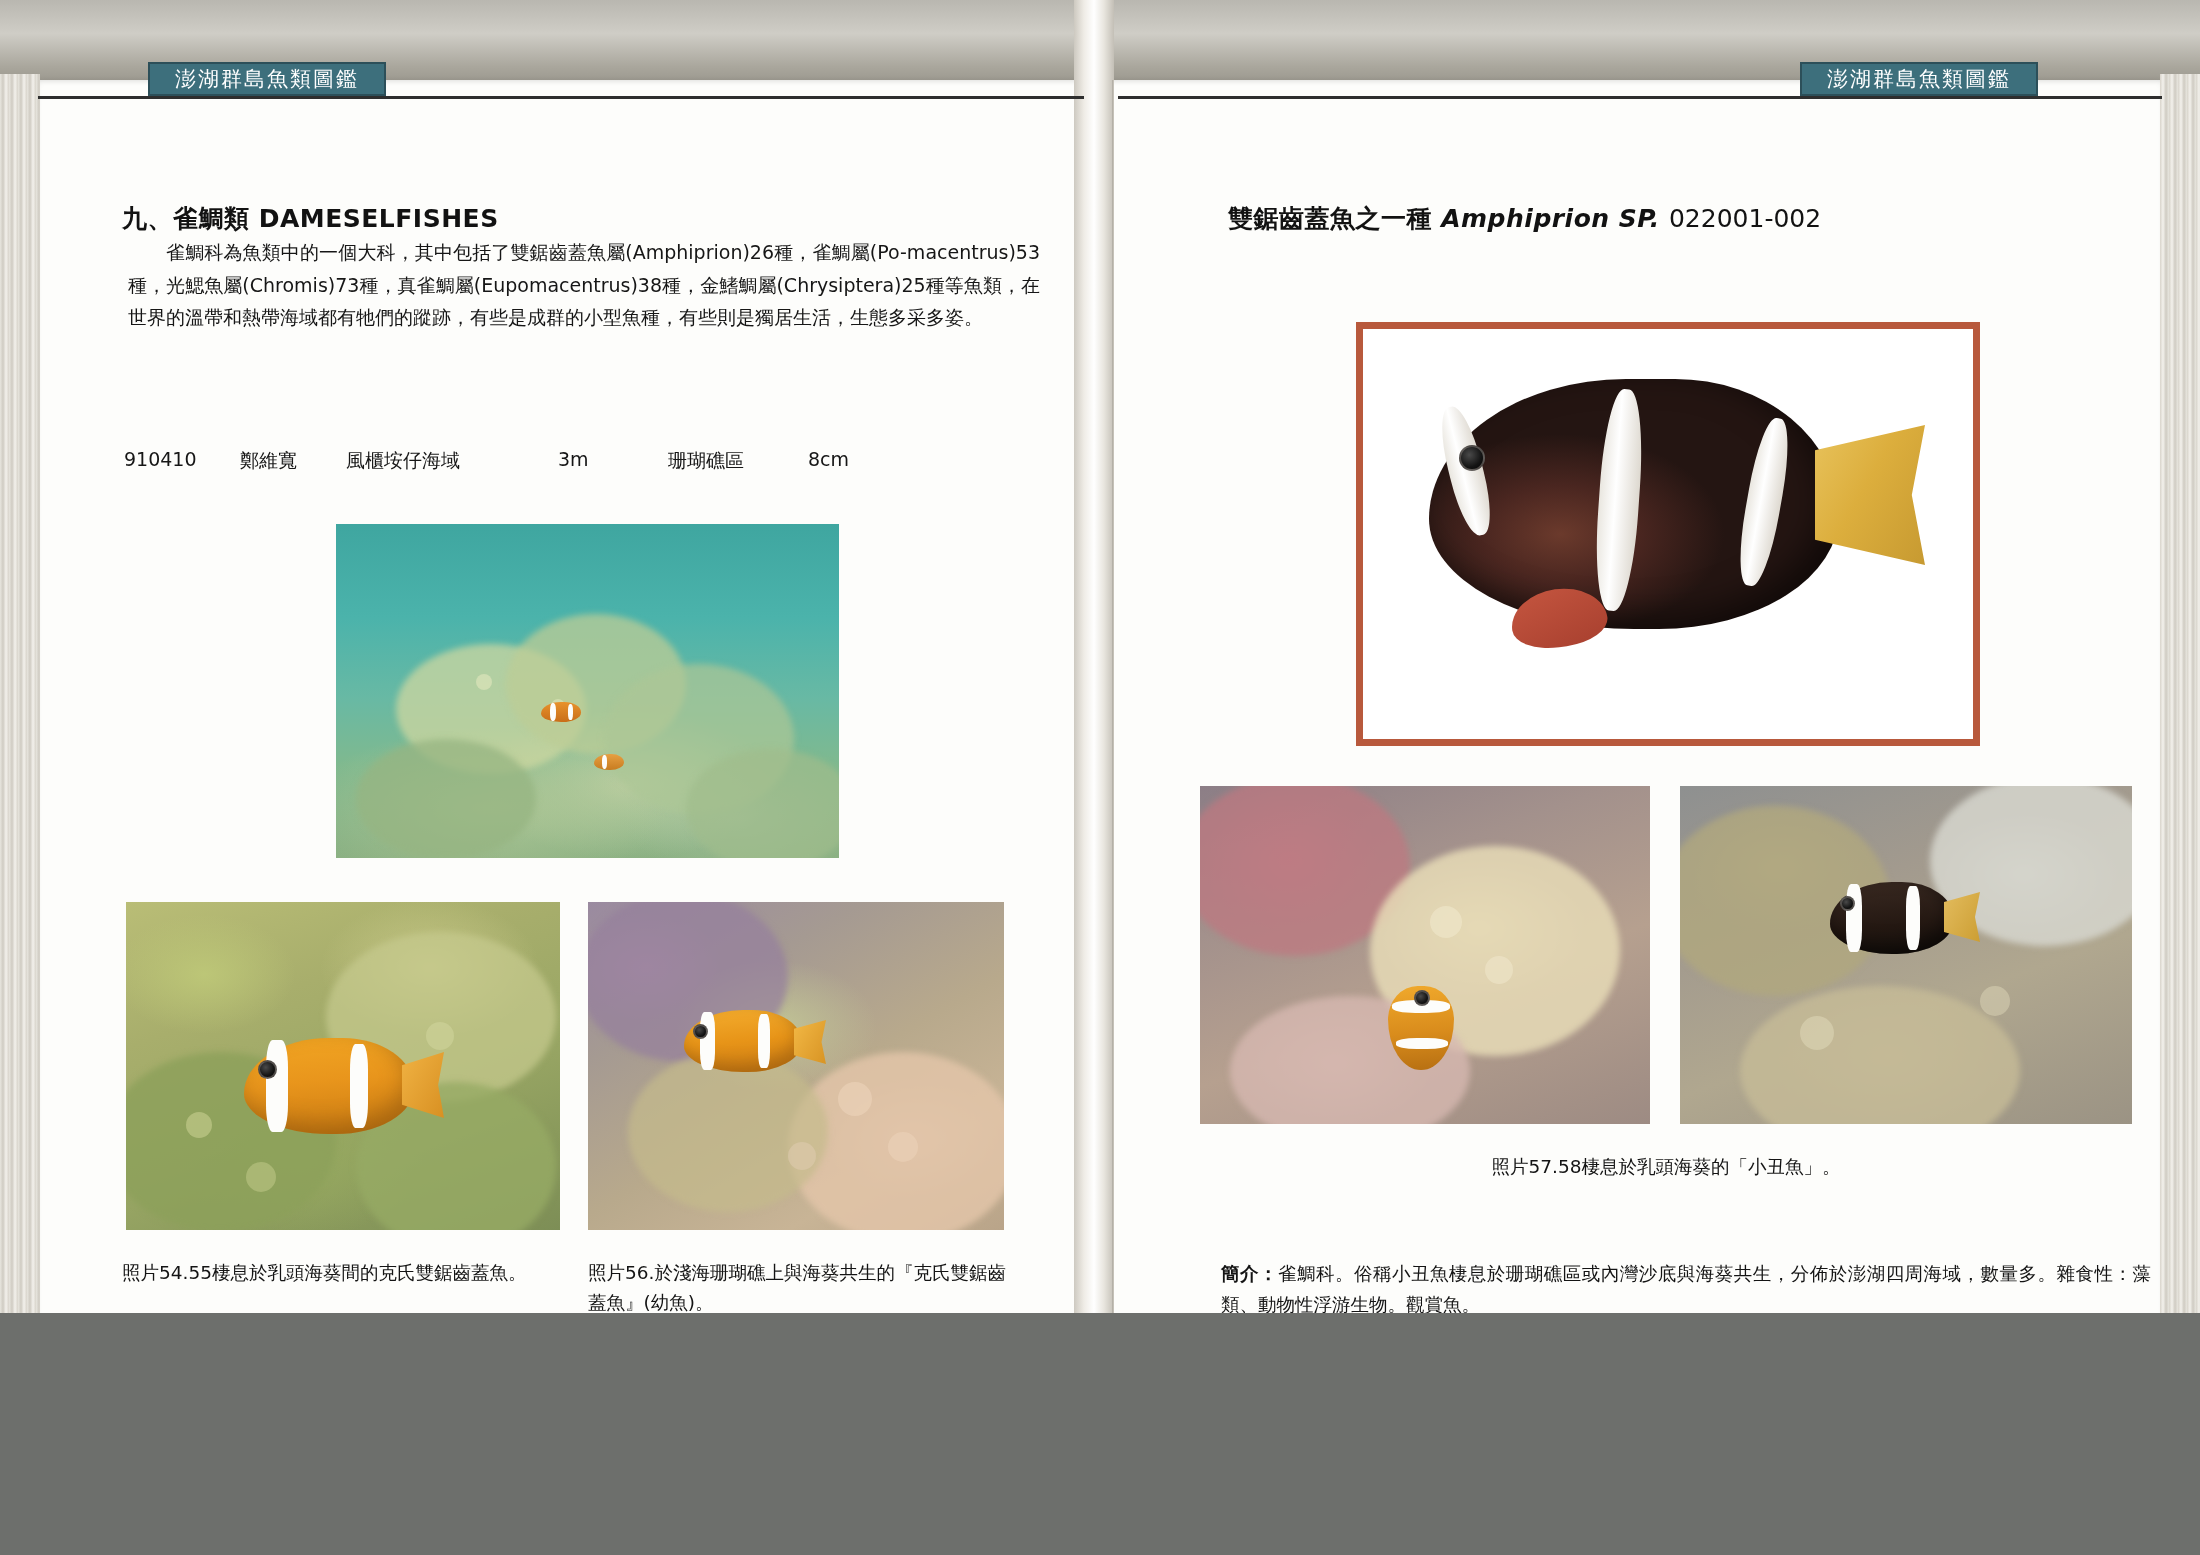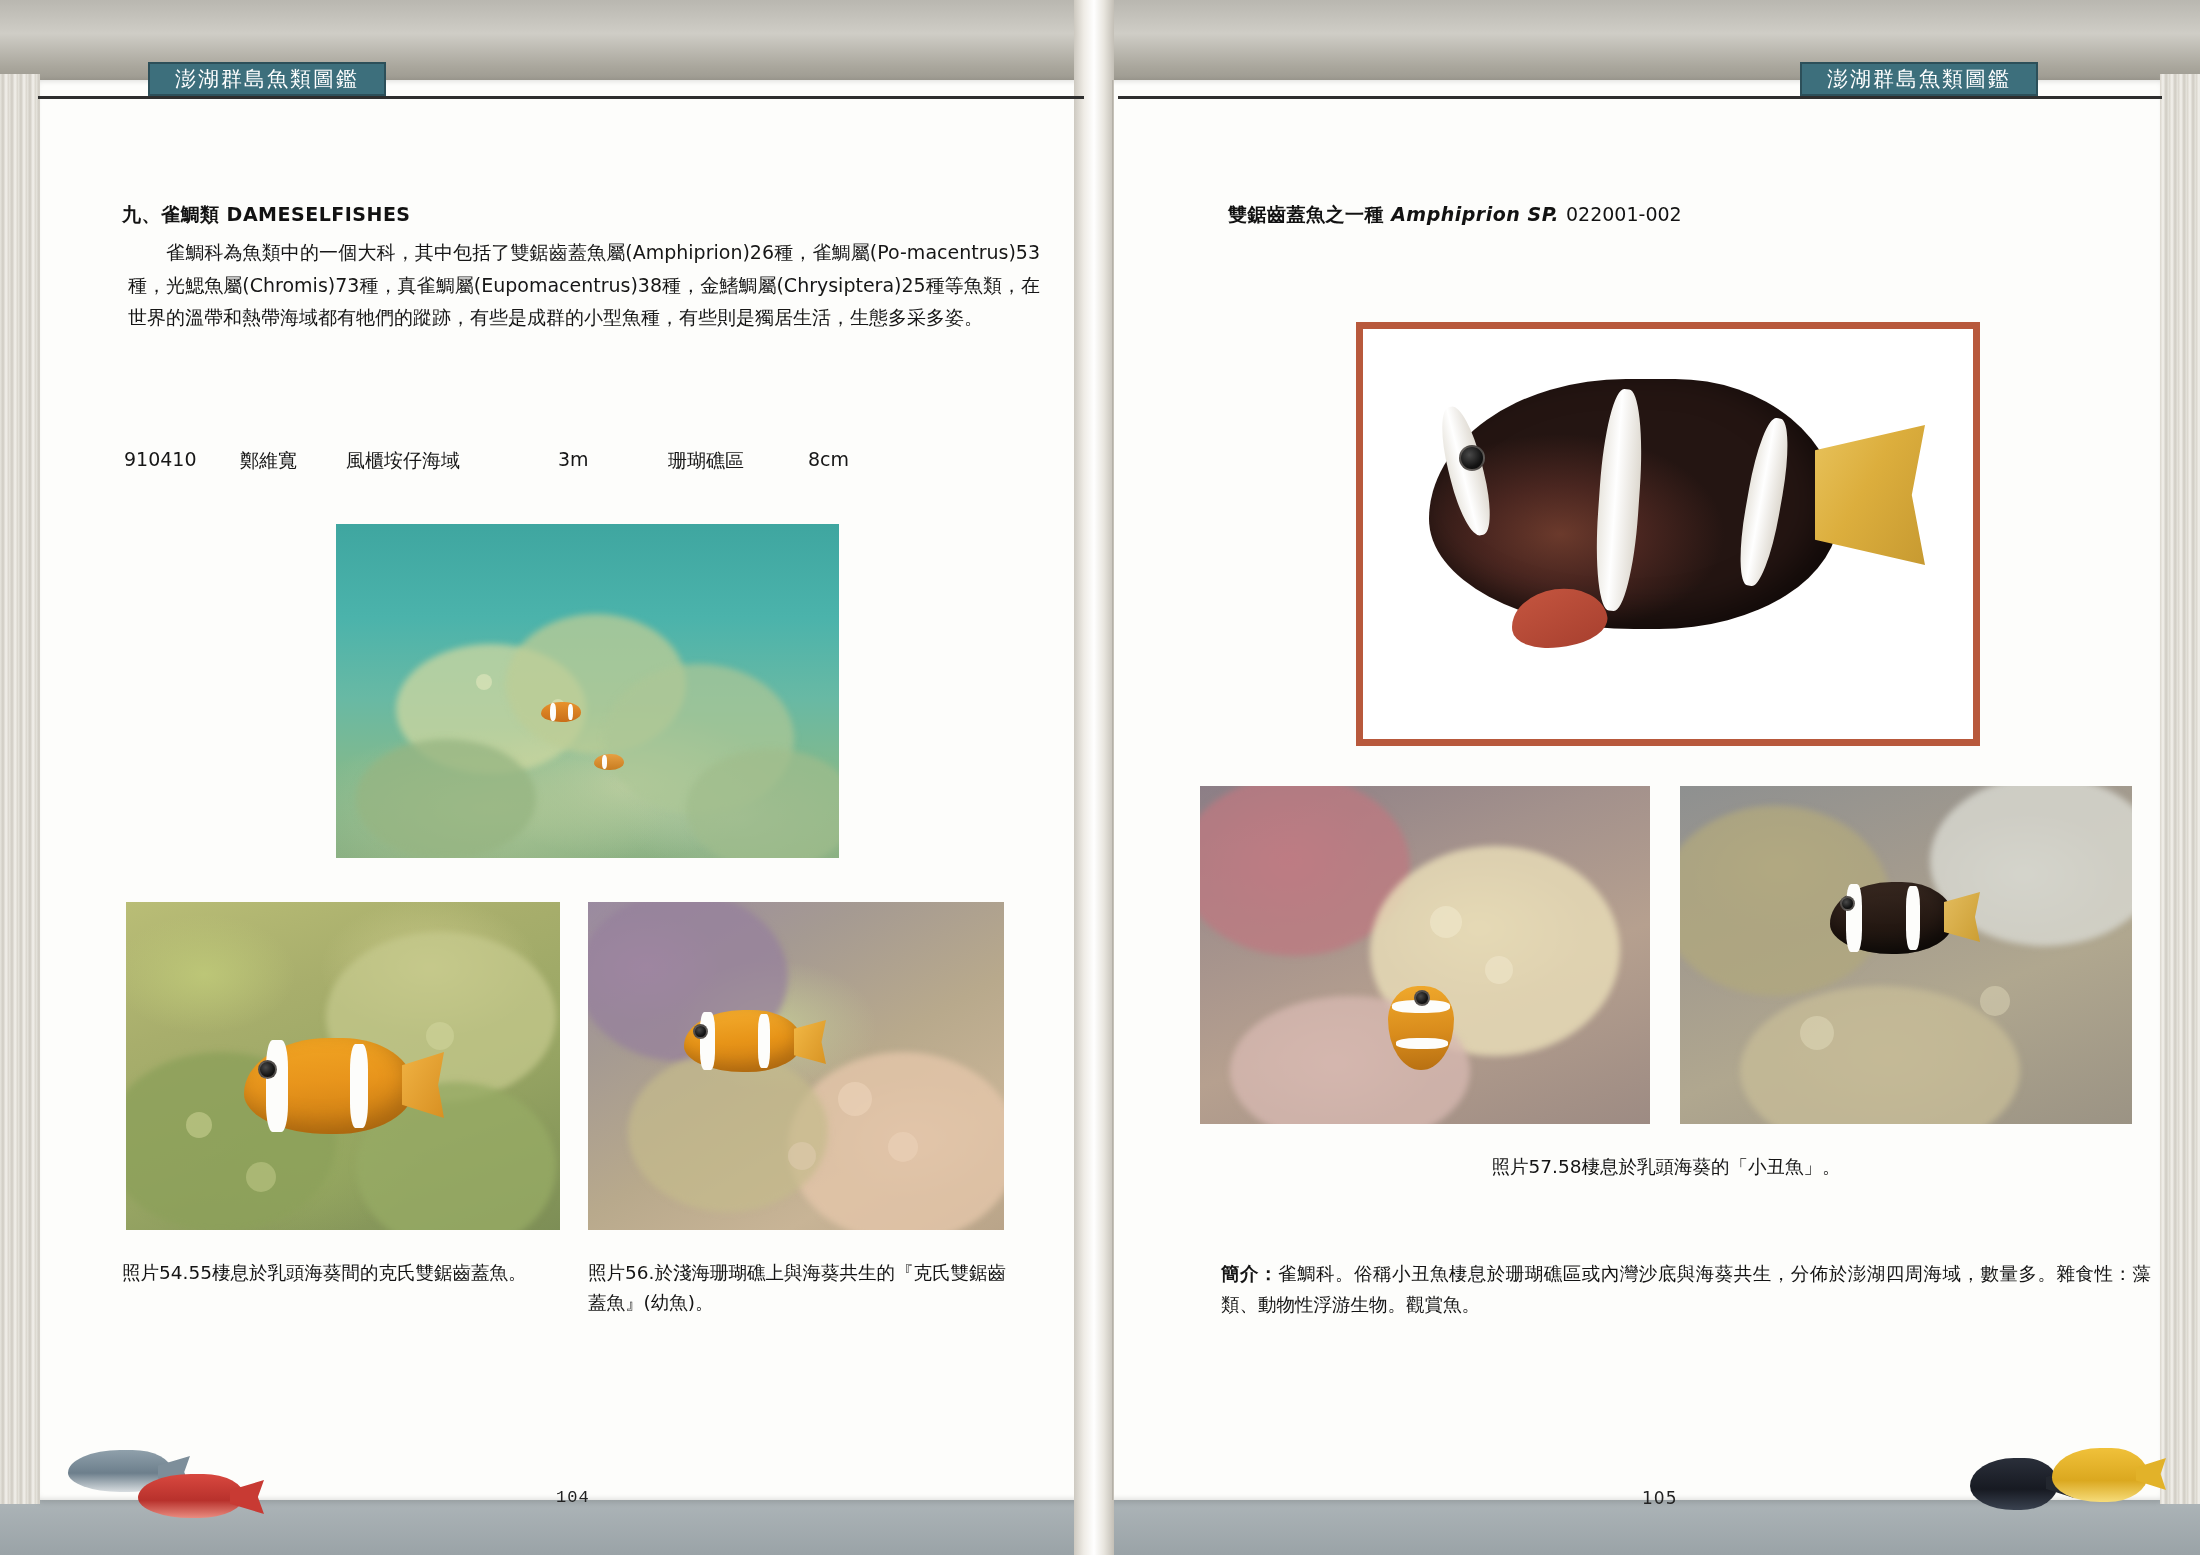--- a/index.html
+++ b/index.html
@@ -3,21 +3,21 @@
 <meta charset="utf-8">
 <style>
   html, body {
     margin: 0;
     padding: 0;
     background: #6d6f6c;
   }
   #page {
     position: relative;
     width: 2200px;
-    height: 1555px;
+    height: 1313px;
     overflow: hidden;
     font-family: "DejaVu Sans", sans-serif;
     background: #f2f0ec;
   }
 
   
   .bg-top {
     position: absolute;
     left: 0; top: 0;
     width: 2200px; height: 96px;
@@ -88,21 +88,21 @@
     font-family: "DejaVu Sans", sans-serif;
     white-space: nowrap;
   }
 
   
   .col {
     position: absolute;
     box-sizing: border-box;
   }
   .heading {
-    font-size: 19px;
+    font-size: 25px;
     font-weight: bold;
     color: #121212;
     letter-spacing: 0.5px;
     line-height: 1.5;
   }
   .heading .sci {
     font-style: italic;
     font-weight: bold;
   }
   .heading .code {

